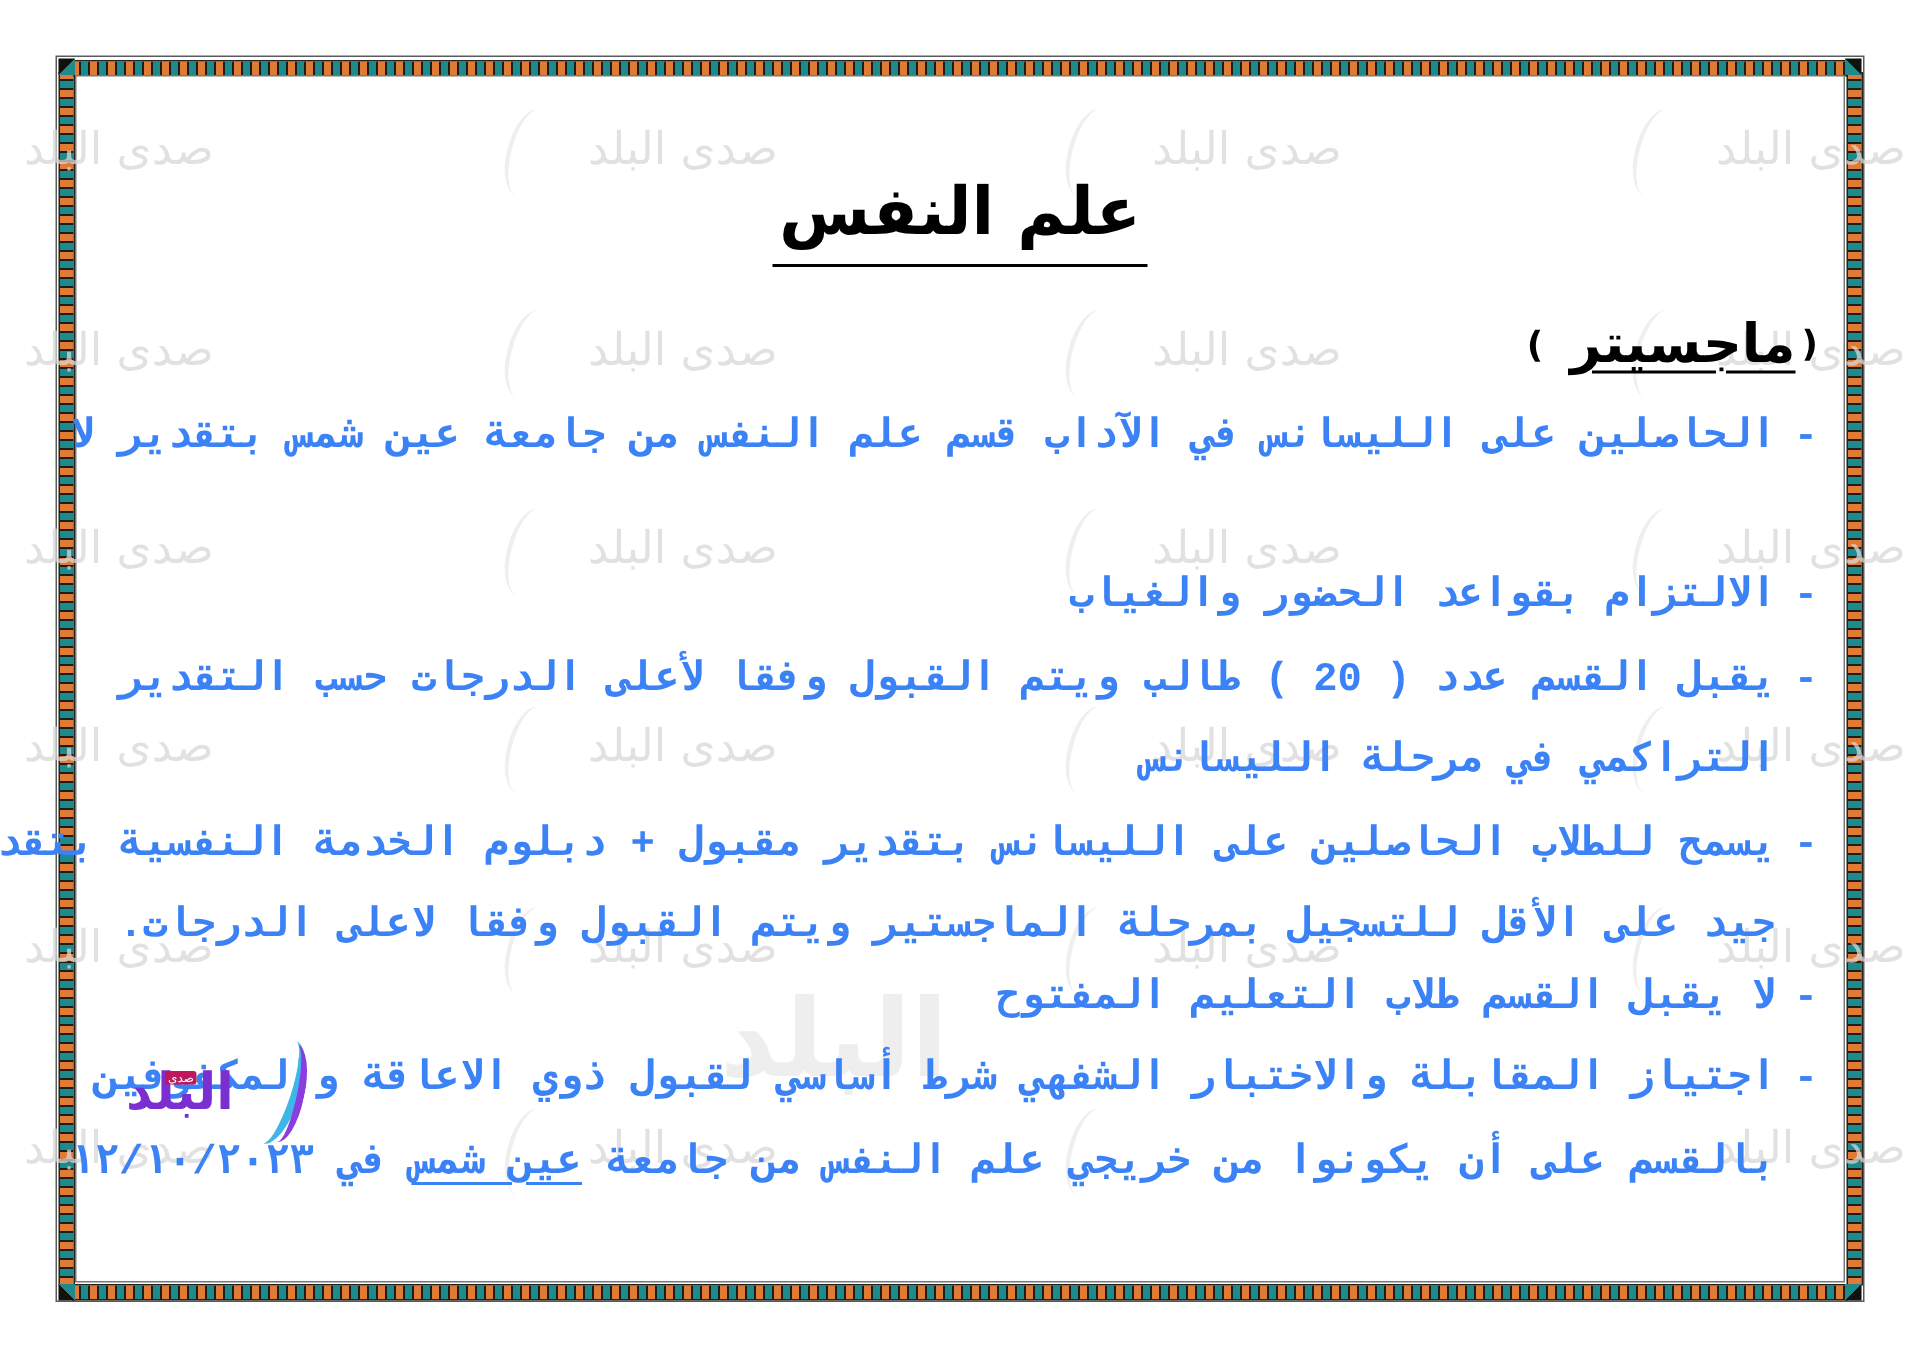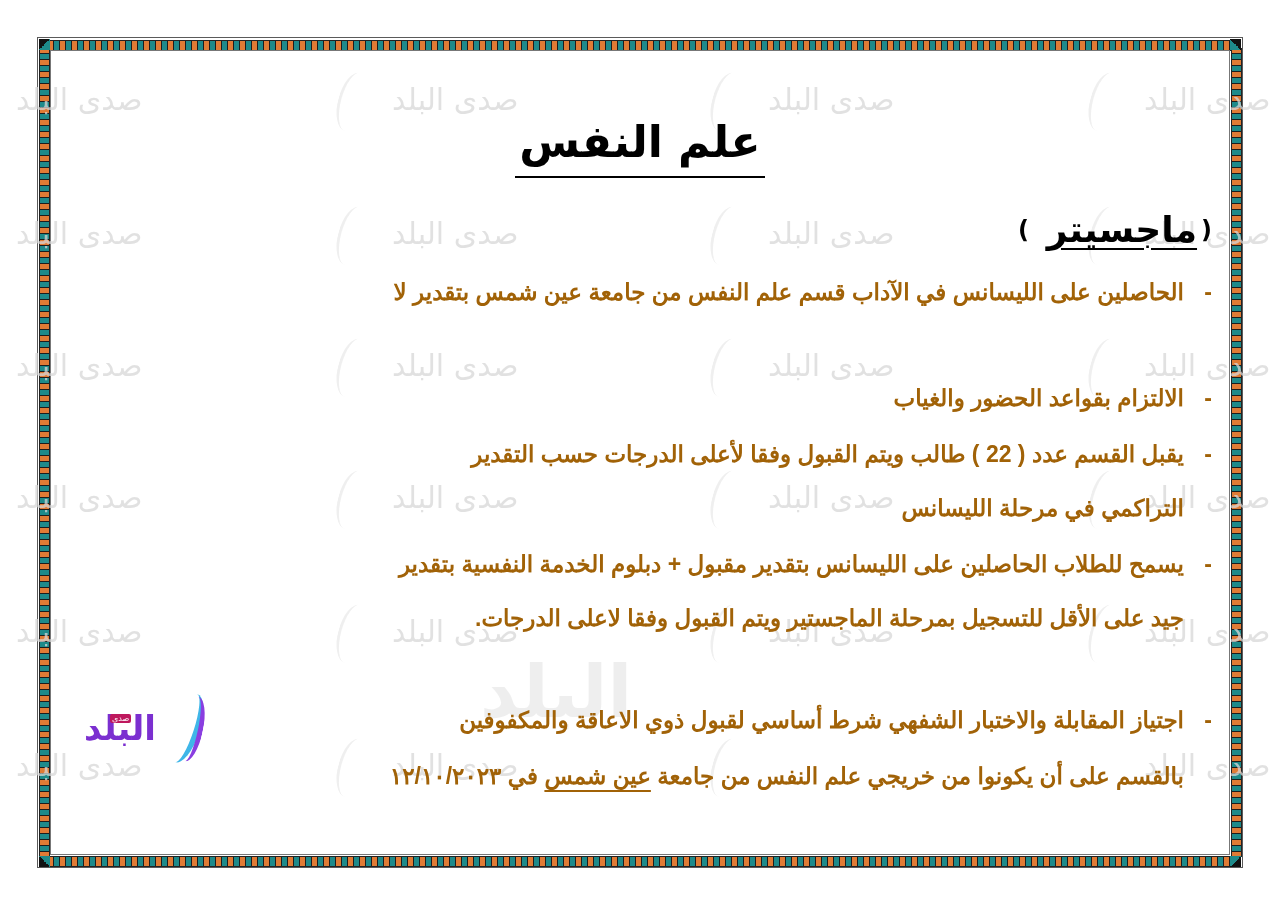--- a/index.html
+++ b/index.html
@@ -152,24 +152,24 @@
       vertical-align: middle;
     }
     .subtitle .word {
       font-size: 36px;
       vertical-align: middle;
       margin: 0 4px;
     }
     .line {
       position: absolute;
       right: 8px;
-      font-family: Liberation Sans, sans-serif;
-      font-weight: bold;
-      font-size: 23px;
-      color: #a16207;
+      font-family: Liberation Mono, monospace;
+      font-weight: bold;
+      font-size: 27px;
+      color: #3b82f6;
       white-space: nowrap;
       line-height: 32px;
       direction: rtl;
     }
     .line .dash {
       display: inline-block;
       width: 28px;
       text-align: right;
     }
     .line.cont {
@@ -302,33 +302,36 @@
 
     <div class="line" style="top:216px;">
       <span class="dash">-</span><span>الحاصلين على الليسانس في الآداب قسم علم النفس من جامعة عين شمس بتقدير لا</span>
     </div>
 
     <div class="line" style="top:322px;">
       <span class="dash">-</span><span>الالتزام بقواعد الحضور والغياب</span>
     </div>
 
     <div class="line" style="top:378px;">
-      <span class="dash">-</span><span>يقبل القسم عدد ( 22 ) طالب ويتم القبول وفقا لأعلى الدرجات حسب التقدير</span>
+      <span class="dash">-</span><span>يقبل القسم عدد ( 20 ) طالب ويتم القبول وفقا لأعلى الدرجات حسب التقدير</span>
     </div>
     <div class="line cont" style="top:432px;">
       <span>التراكمي في مرحلة الليسانس</span>
     </div>
 
     <div class="line" style="top:488px;">
       <span class="dash">-</span><span>يسمح للطلاب الحاصلين على الليسانس بتقدير مقبول + دبلوم الخدمة النفسية بتقدير</span>
     </div>
     <div class="line cont" style="top:542px;">
       <span>جيد على الأقل للتسجيل بمرحلة الماجستير ويتم القبول وفقا لاعلى الدرجات.</span>
     </div>
 
+    <div class="line" style="top:590px;">
+      <span class="dash">-</span><span>لا يقبل القسم طلاب التعليم المفتوح</span>
+    </div>
 
     <div class="line" style="top:644px;">
       <span class="dash">-</span><span>اجتياز المقابلة والاختبار الشفهي شرط أساسي لقبول ذوي الاعاقة والمكفوفين</span>
     </div>
     <div class="line cont" style="top:700px;">
       <span>بالقسم على أن يكونوا من خريجي علم النفس من جامعة </span><span class="underlined">عين شمس</span><span>  في ١٢/١٠/٢٠٢٣</span>
     </div>
   </div>
 
   <div class="logo">

